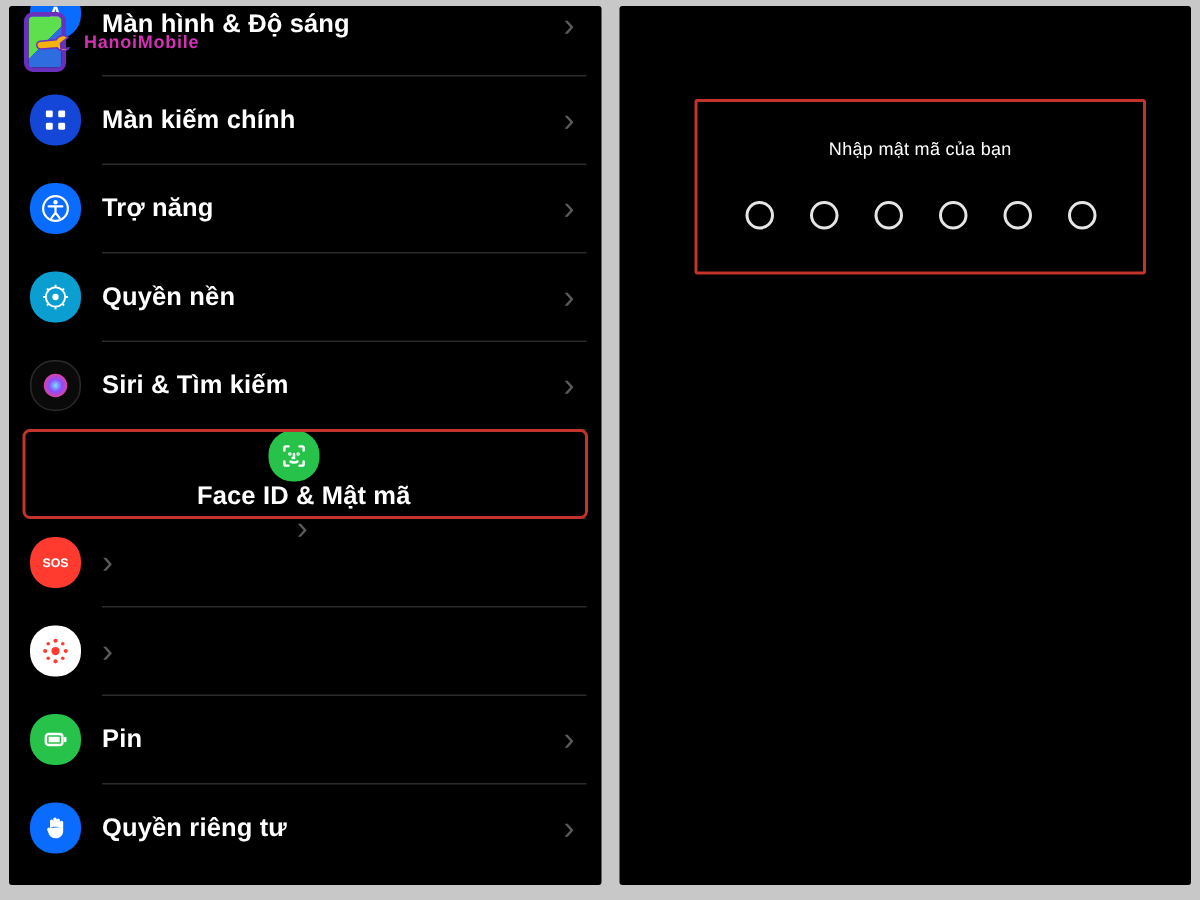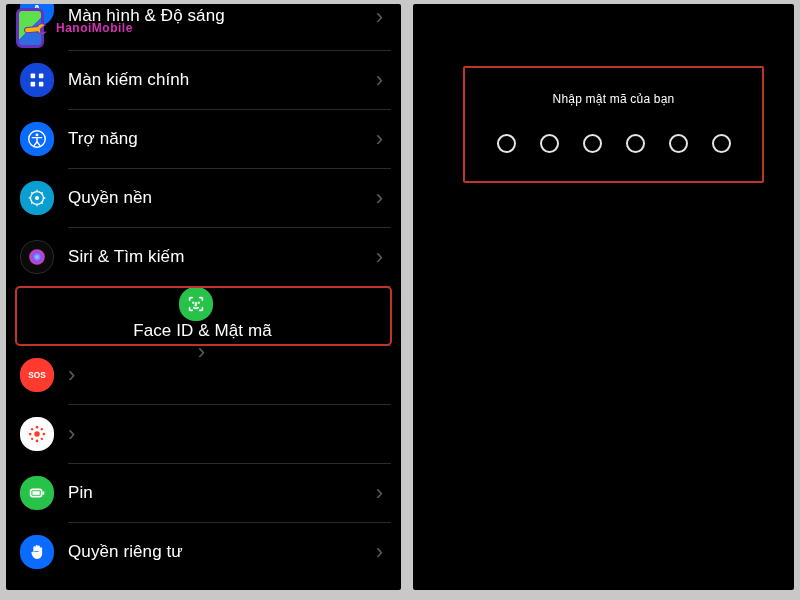--- a/index.html
+++ b/index.html
@@ -49,21 +49,21 @@
     border-radius: 16px;
     display: flex;
     align-items: center;
     justify-content: center;
     flex: 0 0 34px;
     margin-right: 14px;
   }
   .row .label {
     color: #ffffff;
     font-size: 17px;
-    font-weight: 400;
+    font-weight: 700;
     flex: 1 1 auto;
     letter-spacing: 0.1px;
   }
   .row .chev {
     color: #5a5a5f;
     font-size: 22px;
     font-weight: 300;
     flex: 0 0 auto;
     padding-right: 2px;
     line-height: 1;

